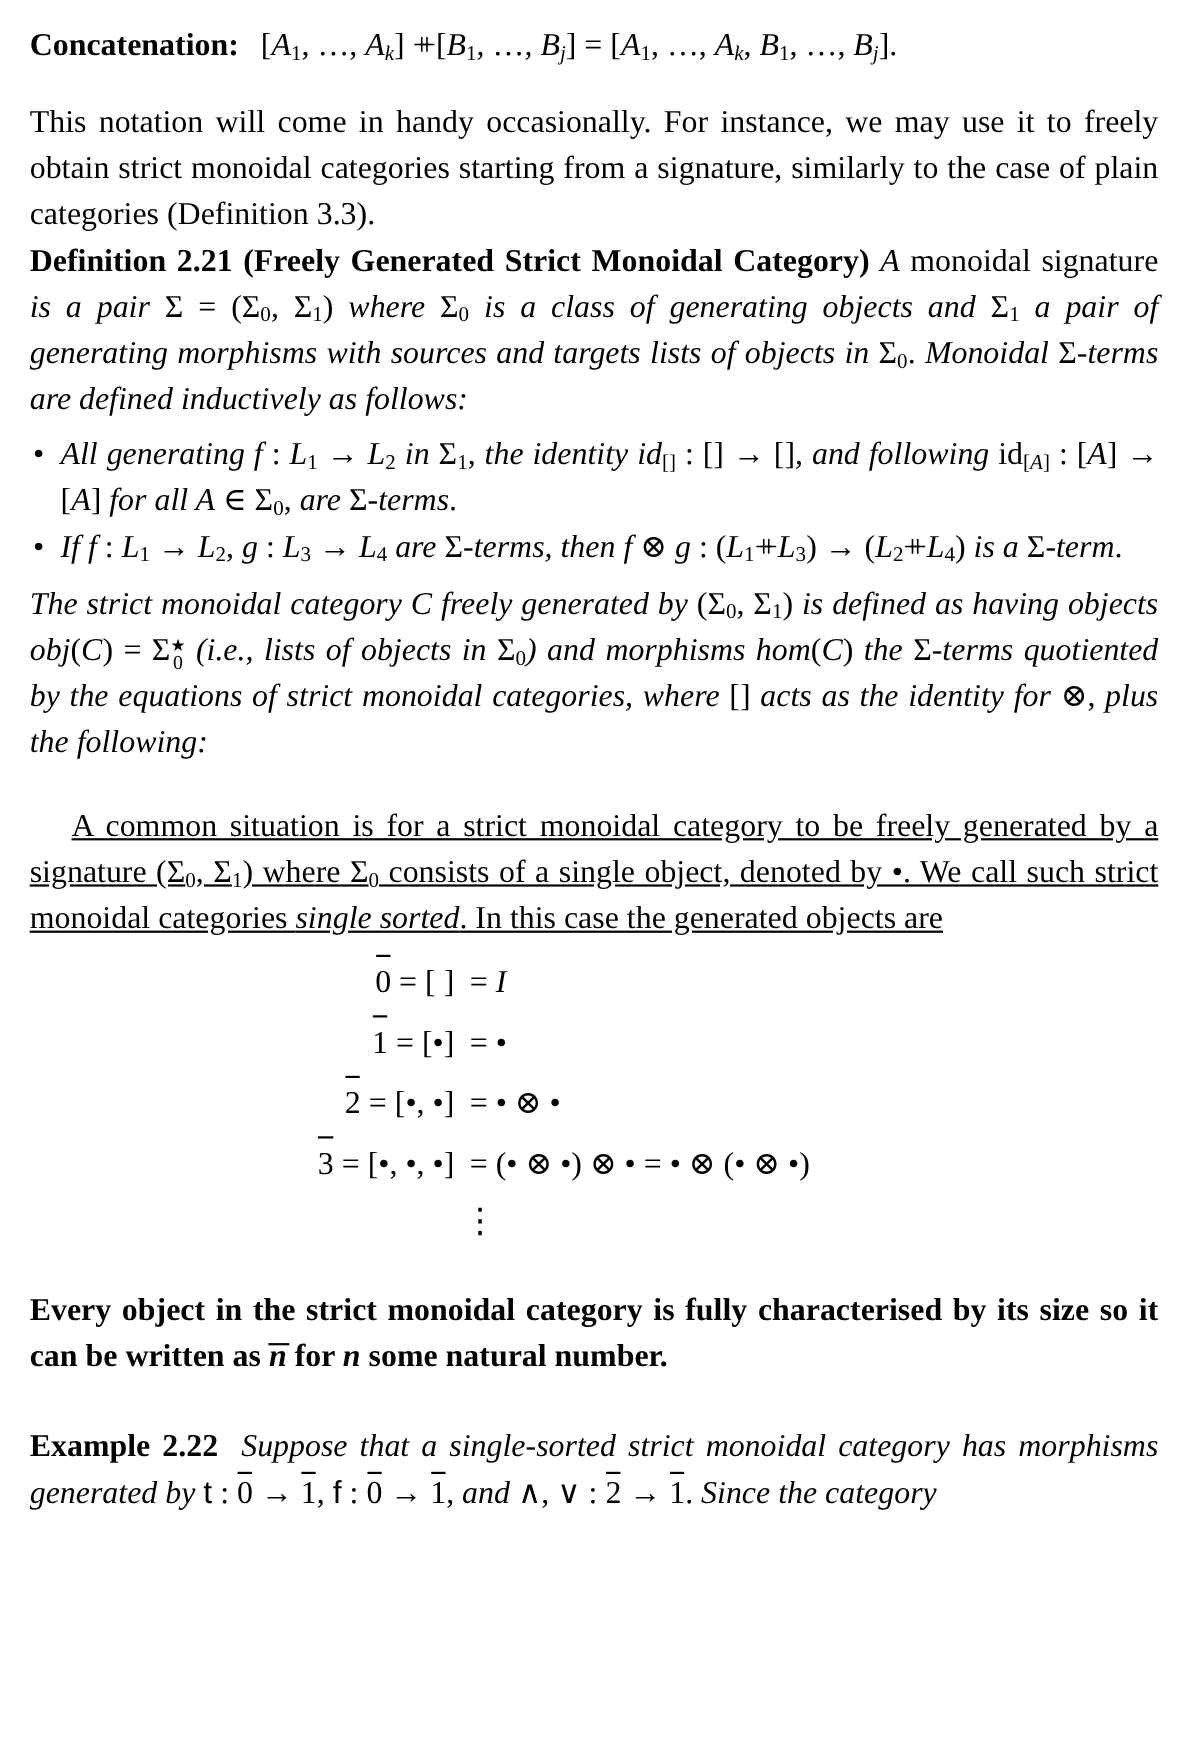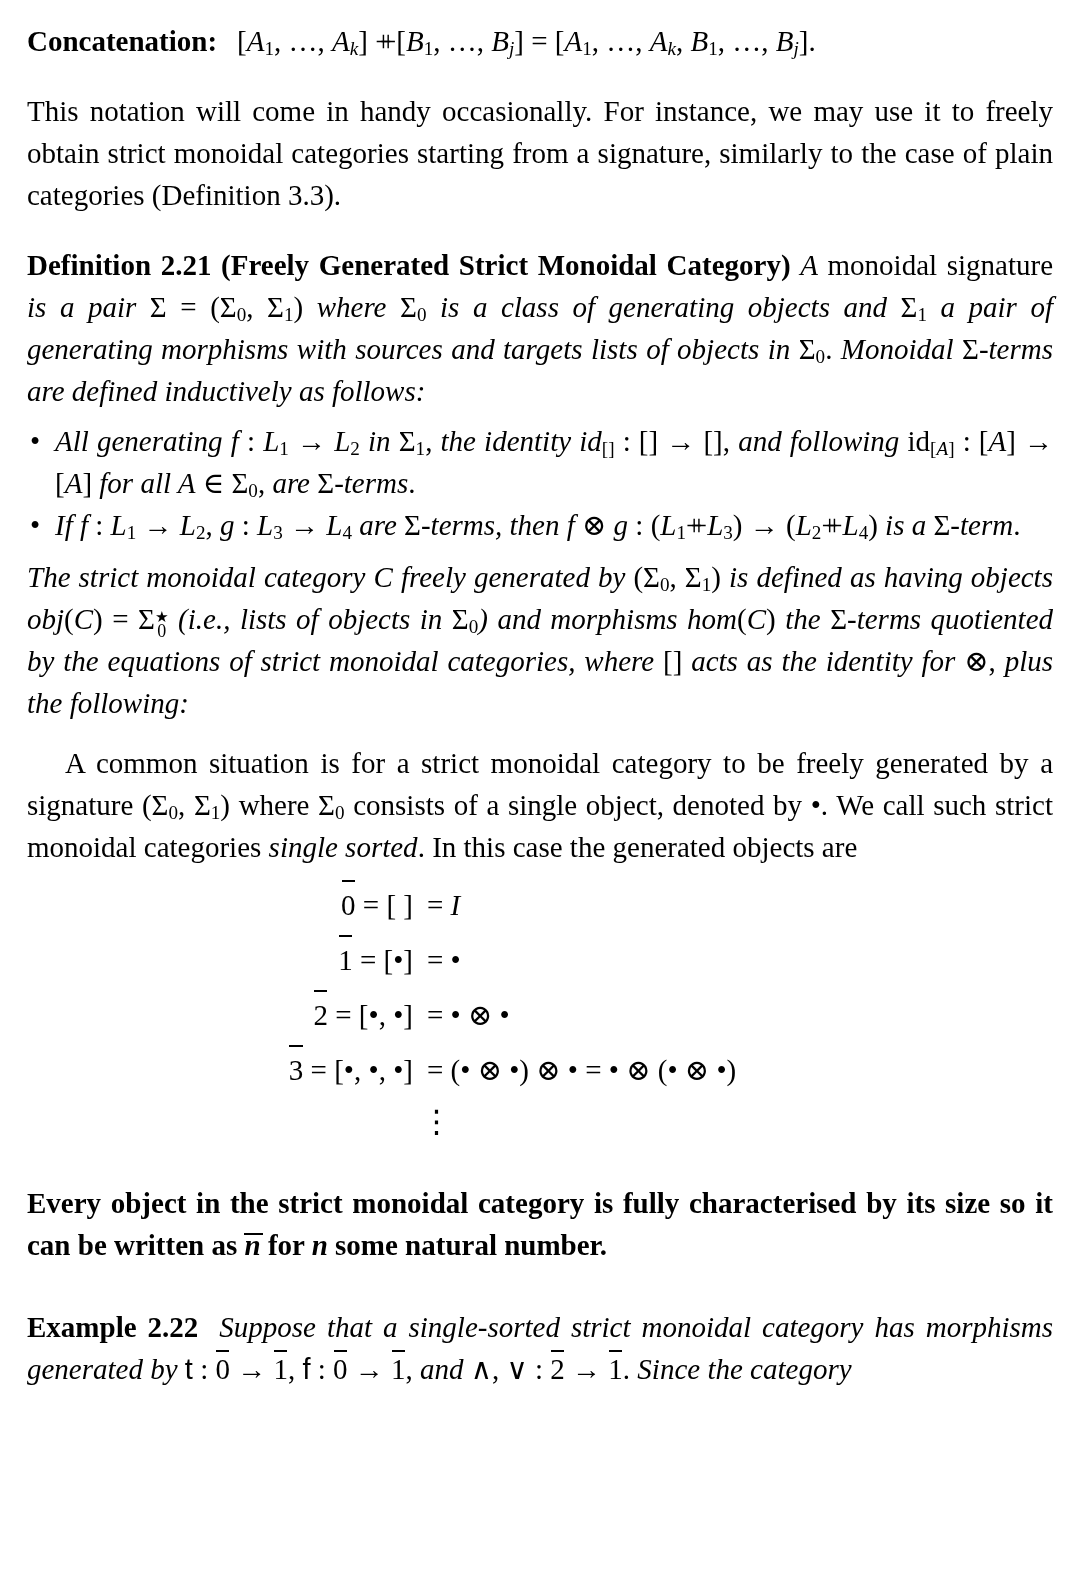--- a/index.html
+++ b/index.html
@@ -25,27 +25,27 @@
   .ovd{position:relative;display:inline-block;}
   .ovd::before{content:"";position:absolute;left:0.02em;right:0.02em;top:0.07em;
                border-top:2px solid currentColor;}
   
   .ovn{position:relative;display:inline-block;}
   .ovn::before{content:"";position:absolute;left:0;right:-0.08em;top:0.30em;
                border-top:2px solid currentColor;}
   .sf{font-family:"Liberation Sans","DejaVu Sans",sans-serif;}
   .concat-row{display:flex;align-items:baseline;gap:20px;margin-top:8px;text-align:right;}
   .p-notation{margin-top:28px;}
-  .p-def{margin-top:28px;}
+  .p-def{}
   ul.bullets{list-style:none;margin:8px 0 0 0;padding:0;text-align:justify;}
   ul.bullets li{position:relative;padding-left:28px;margin:0;}
   ul.bullets li::before{content:"\2022";position:absolute;left:3px;top:0;}
   .p-freely{margin-top:10px;}
   .eq-id{margin-top:28px;text-align:center;line-height:52px;}
-  .p-common{margin-top:18px;text-indent:38px;}
+  .p-common{margin-top:34px;text-indent:38px;text-decoration:underline;}
   .objeq{margin-top:10px;}
   .objeq-row{display:grid;grid-template-columns:386px 1fr;line-height:55px;}
   .objeq-row .colA{text-align:right;}
   .objeq-row .colB{text-align:left;padding-left:14px;}
   .vd{line-height:44px;margin-top:2px;}
   .vd .colB{padding-left:8px;font-size:31px;}
   .p-every{margin-top:38px;font-weight:bold;}
   .p-example{margin-top:40px;}
   b.head-gap{padding-right:10px;}
 </style>

